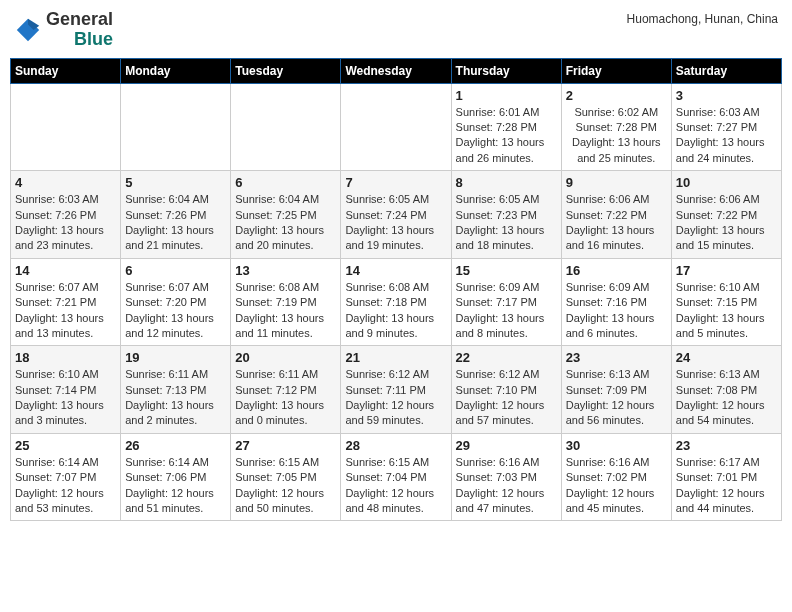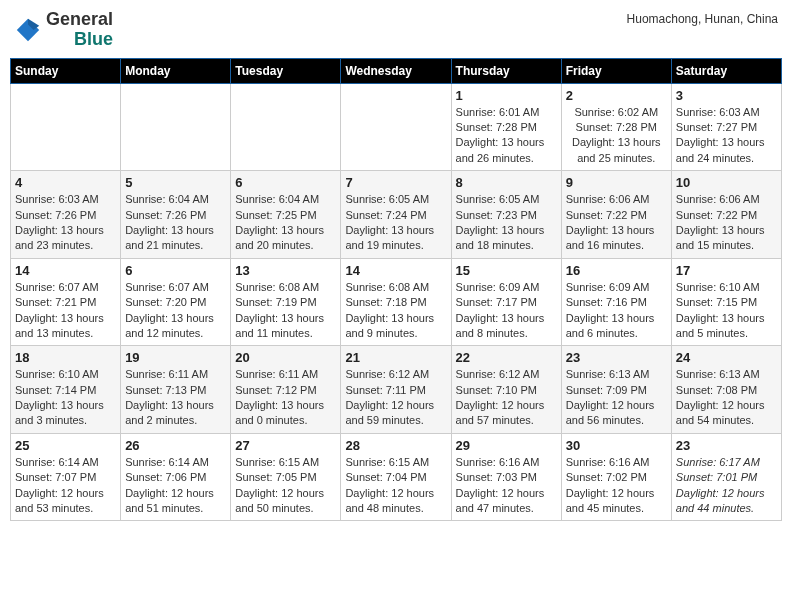--- a/index.html
+++ b/index.html
@@ -342,20 +342,20 @@
         </td>
         <td>
           <span class="day-num">30</span>
           <div class="day-info" style="white-space: pre-line;">Sunrise: 6:16 AM
 Sunset: 7:02 PM
 Daylight: 12 hours
 and 45 minutes.</div>
         </td>
         <td>
           <span class="day-num">23</span>
-          <div class="day-info" style="white-space: pre-line; font-style: italic;">Sunrise: 6:17 AM
+          <div class="day-info" style="white-space: pre-line;">Sunrise: 6:17 AM
 Sunset: 7:01 PM
 Daylight: 12 hours
 and 44 minutes.</div>
         </td>
       </tr>
     </tbody>
 </table>
 
 </body></html>

